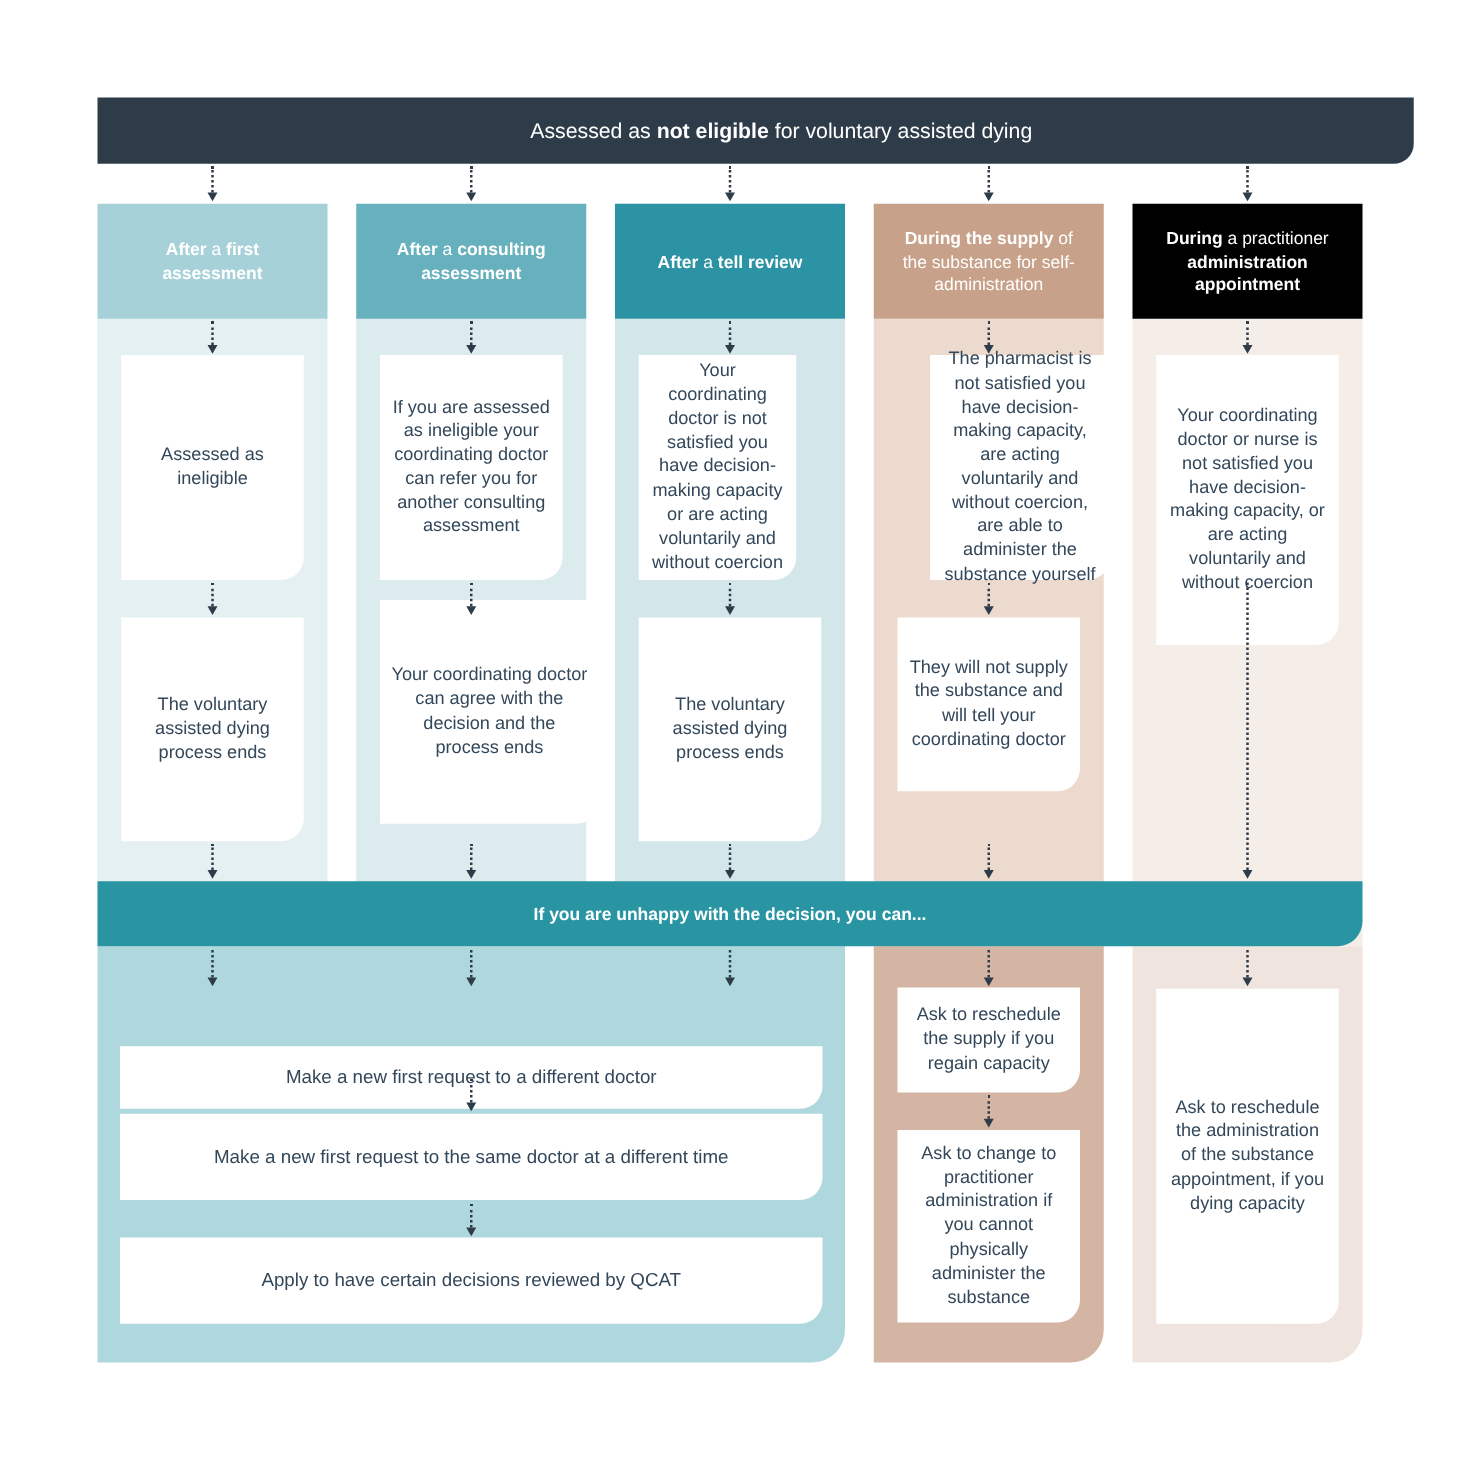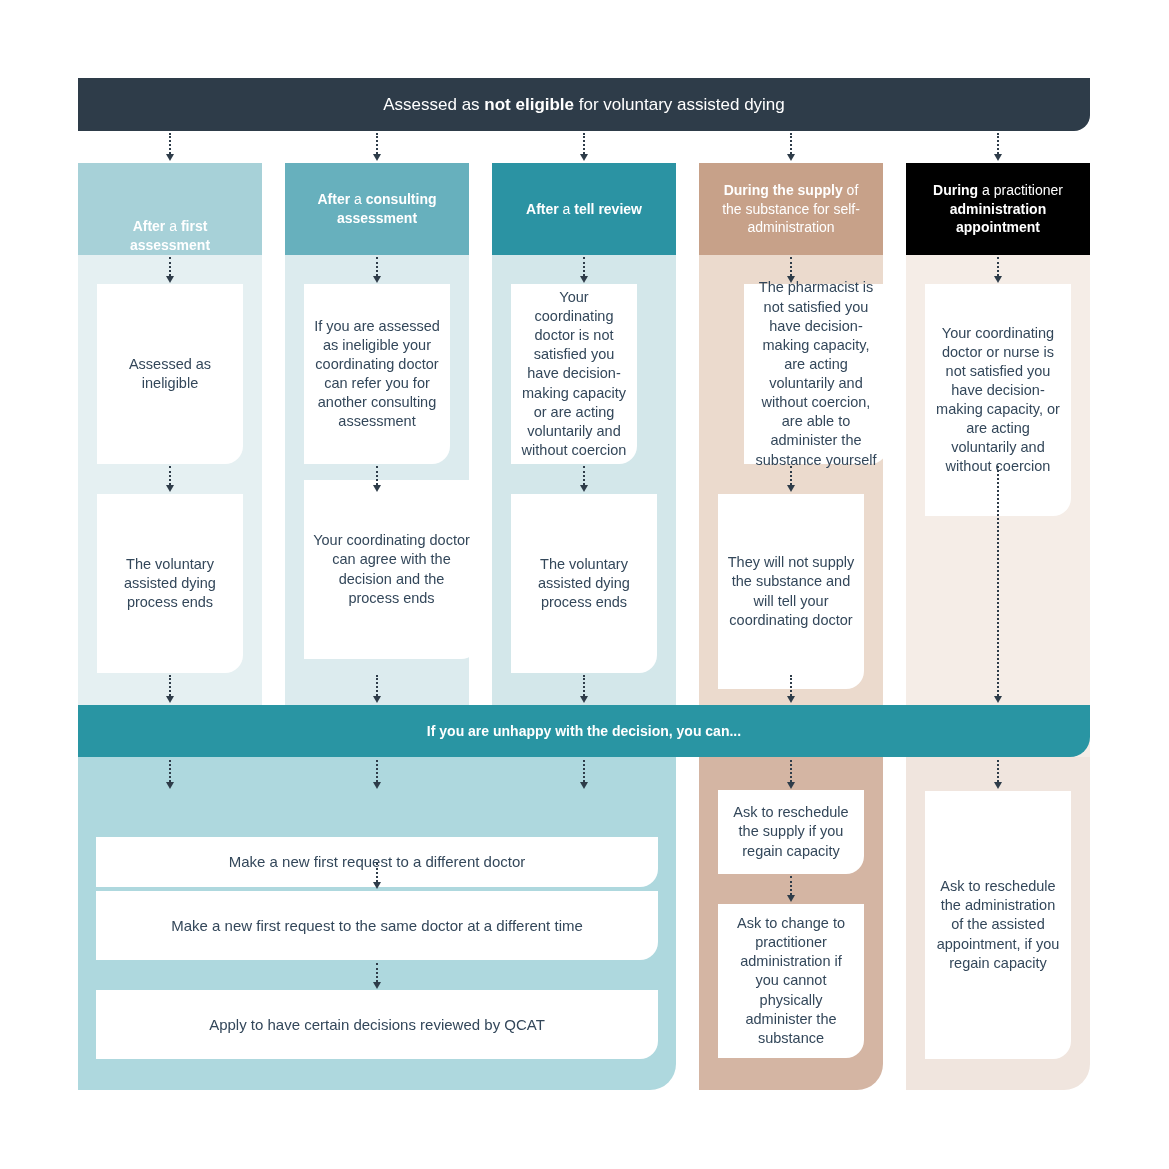--- a/index.html
+++ b/index.html
@@ -29,31 +29,31 @@
     content:"";position:absolute;left:-5px;bottom:-7px;width:0;height:0;
     border-left:4px solid transparent;border-right:4px solid transparent;border-top:7px solid #2e3c49;
   }
   .seg-b{font-weight:700;}
 </style>
 </head>
 <body>
 
 <div class="canvas">
 
-  <div class="banner top" style="background-color: rgb(46, 60, 73);">
+  <div class="banner top" style="background-color: rgb(46, 60, 73); padding-left: 41px;">
       <span><span>Assessed as </span><span class="seg-b">not eligible</span><span> for voluntary assisted dying</span></span>
     </div>
 
   <div class="col-tint" style="left: 78px; background-color: rgb(229, 240, 242);"></div>
   <div class="col-tint" style="left: 285px; background-color: rgb(220, 235, 238);"></div>
   <div class="col-tint" style="left: 492px; background-color: rgb(211, 231, 234);"></div>
   <div class="col-tint" style="left: 699px; background-color: rgb(235, 218, 205);"></div>
   <div class="col-tint" style="left: 906px; background-color: rgb(245, 237, 231);"></div>
 
-  <div class="col-header" style="left: 78px; background-color: rgb(167, 209, 216); align-items: flex-end;">
+  <div class="col-header" style="left: 78px; background-color: rgb(167, 209, 216);">
       <span><span class="seg-b">After</span><span> a </span><span class="seg-b">first assessment</span></span>
     </div>
   <div class="col-header" style="left: 285px; background-color: rgb(103, 176, 189);">
       <span><span class="seg-b">After</span><span> a </span><span class="seg-b">consulting assessment</span></span>
     </div>
   <div class="col-header" style="left: 492px; background-color: rgb(43, 147, 163);">
       <span><span class="seg-b">After</span><span> a </span><span class="seg-b">tell review</span></span>
     </div>
   <div class="col-header" style="left: 699px; background-color: rgb(199, 161, 137);">
       <span><span class="seg-b">During the supply</span><span> of the substance for self-administration</span></span>
@@ -64,36 +64,36 @@
 
   <div class="box" style="left:97px;top:284px;width:146px;height:180px">Assessed as ineligible</div>
   <div class="box" style="left:304px;top:284px;width:146px;height:180px">If you are assessed as ineligible your coordinating doctor can refer you for another consulting assessment</div>
   <div class="box" style="left:511px;top:284px;width:126px;height:180px">Your coordinating doctor is not satisfied you have decision-making capacity or are acting voluntarily and without coercion</div>
   <div class="box" style="left:744px;top:284px;width:144px;height:180px">The pharmacist is not satisfied you have decision-making capacity, are acting voluntarily and without coercion, are able to administer the substance yourself</div>
   <div class="box" style="left:925px;top:284px;width:146px;height:232px">Your coordinating doctor or nurse is not satisfied you have decision-making capacity, or are acting voluntarily and without coercion</div>
 
   <div class="box" style="left:97px;top:494px;width:146px;height:179px">The voluntary assisted dying process ends</div>
   <div class="box" style="left:304px;top:480px;width:175px;height:179px">Your coordinating doctor can agree with the decision and the process ends</div>
   <div class="box" style="left:511px;top:494px;width:146px;height:179px">The voluntary assisted dying process ends</div>
-  <div class="box" style="left:718px;top:494px;width:146px;height:195px">They will not supply the substance and will tell your coordinating doctor</div>
+  <div class="box" style="left:718px;top:494px;width:146px;height:139px">They will not supply the substance and will tell your coordinating doctor</div>
 
   <div class="banner mid" style="background-color: rgb(41, 149, 163);">If you are unhappy with the decision, you can...</div>
 
   <div class="lower-container" style="left: 78px; width: 598px; background-color: rgb(174, 216, 222);"></div>
   <div class="lower-container" style="left: 699px; width: 184px; background-color: rgb(212, 181, 163);"></div>
   <div class="lower-container" style="left: 906px; width: 184px; background-color: rgb(240, 229, 222);"></div>
 
   <div class="box wide" style="left:96px;top:837px;width:562px;height:50px">Make a new first request to a different doctor</div>
   <div class="box wide" style="left:96px;top:891px;width:562px;height:69px">Make a new first request to the same doctor at a different time</div>
   <div class="box wide" style="left:96px;top:990px;width:562px;height:69px">Apply to have certain decisions reviewed by QCAT</div>
 
   <div class="box" style="left:718px;top:790px;width:146px;height:84px">Ask to reschedule the supply if you regain capacity</div>
   <div class="box" style="left:718px;top:904px;width:146px;height:154px">Ask to change to practitioner administration if you cannot physically administer the substance</div>
 
-  <div class="box" style="left:925px;top:791px;width:146px;height:268px">Ask to reschedule the administration of the assisted appointment, if you regain capacity</div>
+  <div class="box" style="left:925px;top:791px;width:146px;height:268px">Ask to reschedule the administration of the substance appointment, if you dying capacity</div>
 
   <div class="arrow" style="left:169px;top:133px;height:21px"></div>
   <div class="arrow" style="left:376px;top:133px;height:21px"></div>
   <div class="arrow" style="left:583px;top:133px;height:21px"></div>
   <div class="arrow" style="left:790px;top:133px;height:21px"></div>
   <div class="arrow" style="left:997px;top:133px;height:21px"></div>
 
   <div class="arrow" style="left:169px;top:257px;height:19px"></div>
   <div class="arrow" style="left:376px;top:257px;height:19px"></div>
   <div class="arrow" style="left:583px;top:257px;height:19px"></div>

